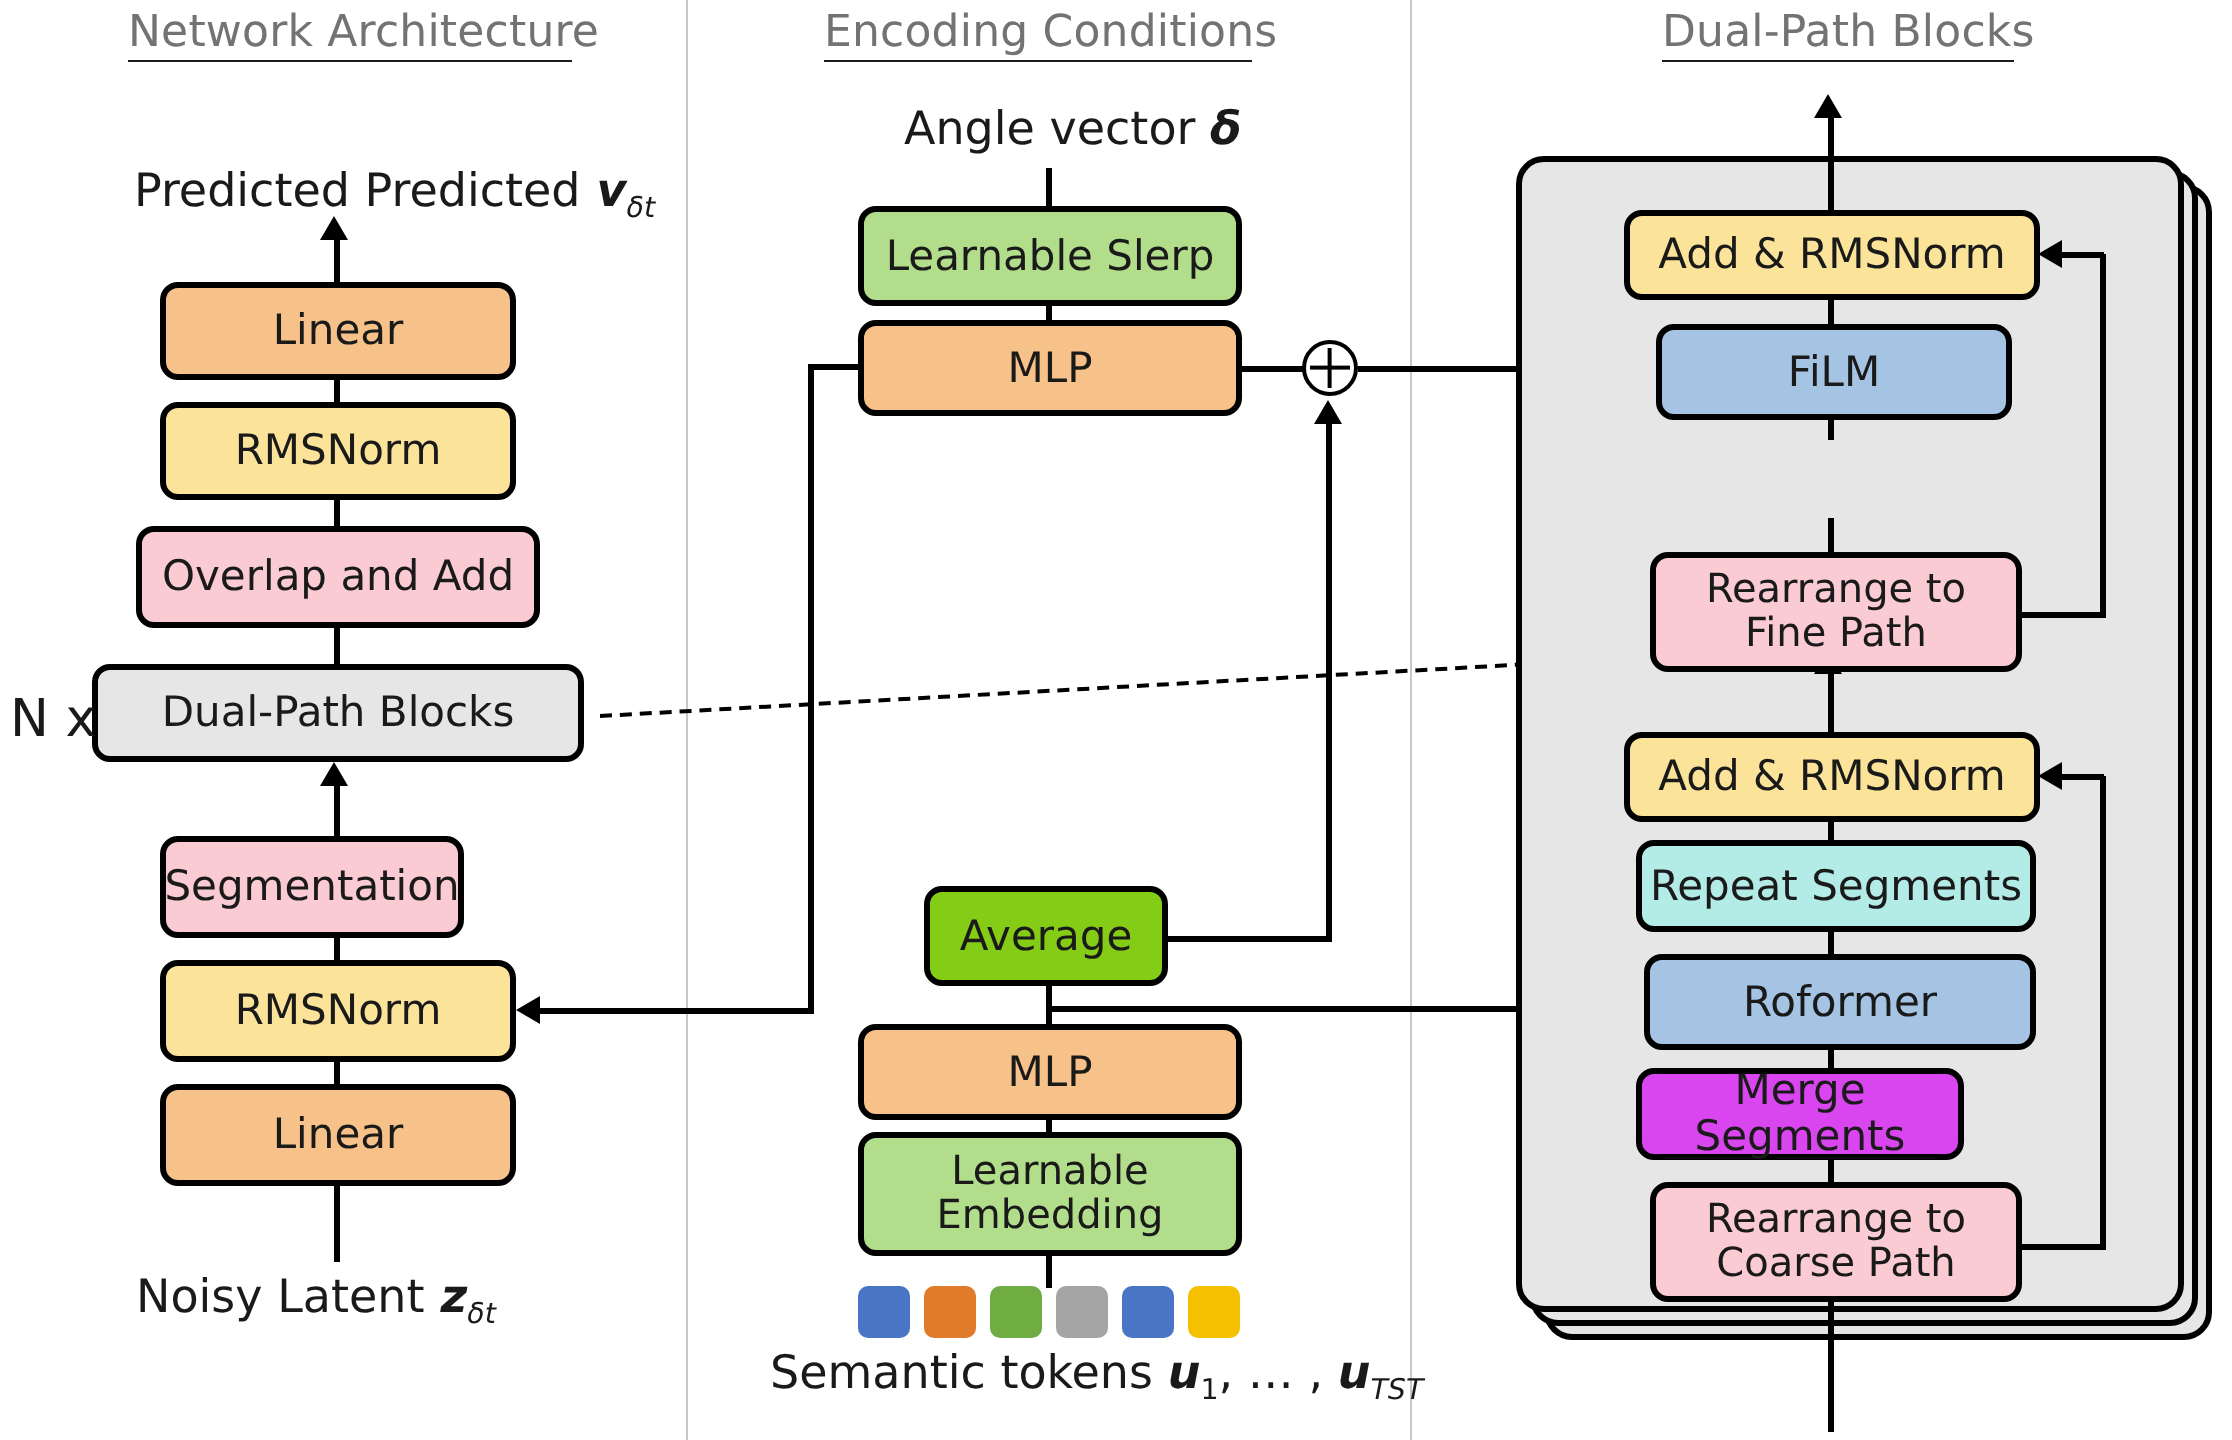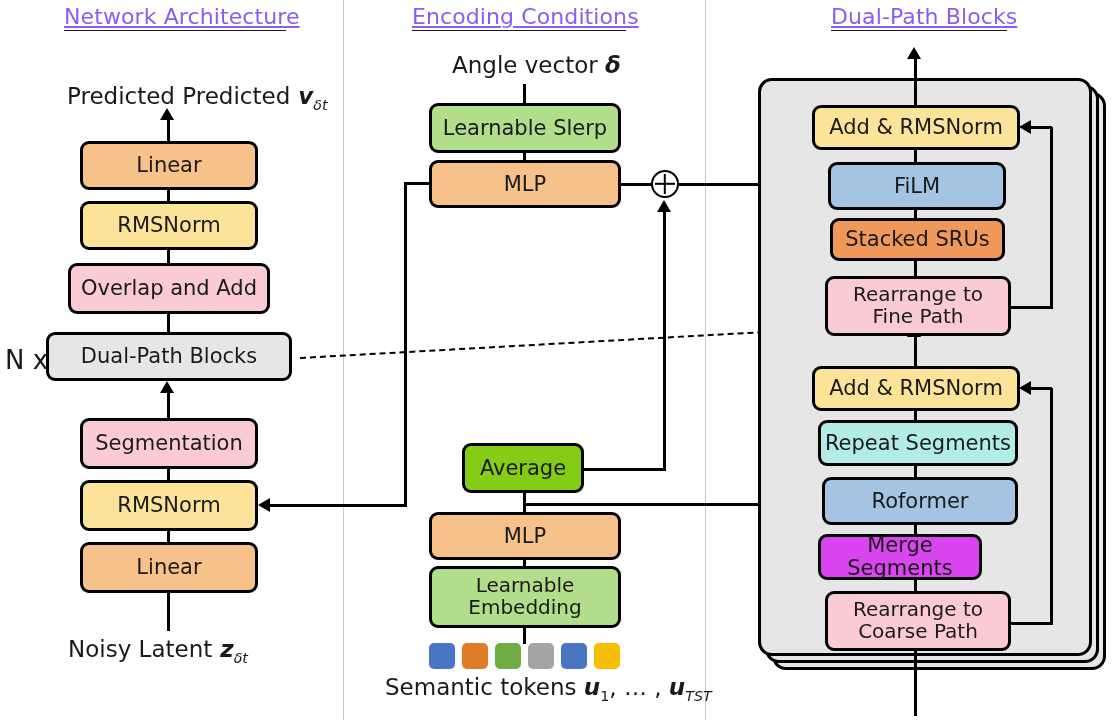--- a/index.html
+++ b/index.html
@@ -21,27 +21,26 @@
   .panel-divider {
     position: absolute;
     width: 1px;
     background: #c8c8c8;
     top: 0;
     height: 720px;
   }
   .col-title {
     position: absolute;
     font-size: 22px;
-    color: #8b5cf6;
+    color: #737373;
     text-align: center;
     white-space: nowrap;
     border-bottom: 1.6px solid #1a1a1a;
     padding-bottom: 1px;
     letter-spacing: 0.1px;
-    text-decoration: underline;
   }
   .node {
     position: absolute;
     box-sizing: border-box;
     border: 3px solid #000000;
     border-radius: 9px;
     display: flex;
     align-items: center;
     justify-content: center;
     text-align: center;
@@ -171,21 +170,21 @@
 
   <div class="conn v" style="left:167px; top:312px; height:22px;"></div>
 
   <div class="nx-label" style="left:5px; top:345px;">N x</div>
 
   <div class="node" style="left:46px; top:332px; width:246px; height:49px; background:#e6e6e6;">Dual-Path Blocks</div>
 
   <div class="conn v" style="left:167px; top:392px; height:28px;"></div>
   <div class="arrowhead arrow-up" style="left:160px; top:381px;"></div>
 
-  <div class="node" style="left:80px; top:418px; width:178px; height:51px; background:#fbcbd4;">Segmentation</div>
+  <div class="node" style="left:80px; top:418px; width:152px; height:51px; background:#fbcbd4;">Segmentation</div>
 
   <div class="conn v" style="left:167px; top:467px; height:14px;"></div>
 
   <div class="node" style="left:80px; top:480px; width:178px; height:51px; background:#fbe49a;">RMSNorm</div>
 
   <div class="conn v" style="left:167px; top:529px; height:14px;"></div>
 
   <div class="node" style="left:80px; top:542px; width:178px; height:51px; background:#f7c18a;">Linear</div>
 
   <div class="conn v" style="left:167px; top:591px; height:40px;"></div>
@@ -261,21 +260,20 @@
   <div class="conn v" style="left:914px; top:640px; height:76px; z-index:4;"></div>
 
   <div class="node" style="left:812px; top:105px; width:208px; height:45px; background:#fbe49a;">Add &amp; RMSNorm</div>
 
   <div class="conn v" style="left:914px; top:148px; height:16px; z-index:4;"></div>
 
   <div class="node" style="left:828px; top:162px; width:178px; height:48px; background:#a5c4e4;">FiLM</div>
 
   <div class="conn v" style="left:914px; top:208px; height:12px; z-index:4;"></div>
 
-  <div class="node" style="left:830px; top:218px; width:175px; height:43px; background:#f0975a;">Stacked SRUs</div>
 
   <div class="conn v" style="left:914px; top:259px; height:18px; z-index:4;"></div>
 
   <div class="node small" style="left:825px; top:276px; width:186px; height:60px; background:#fbcbd4;">Rearrange to
 Fine Path</div>
 
   <div class="conn h" style="left:1009px; top:306px; width:44px; z-index:4;"></div>
   <div class="conn v" style="left:1050px; top:127px; height:182px; z-index:4;"></div>
   <div class="conn h" style="left:1031px; top:126px; width:21px; z-index:4;"></div>
   <div class="arrowhead arrow-left" style="left:1019px; top:120px; z-index:5;"></div>

